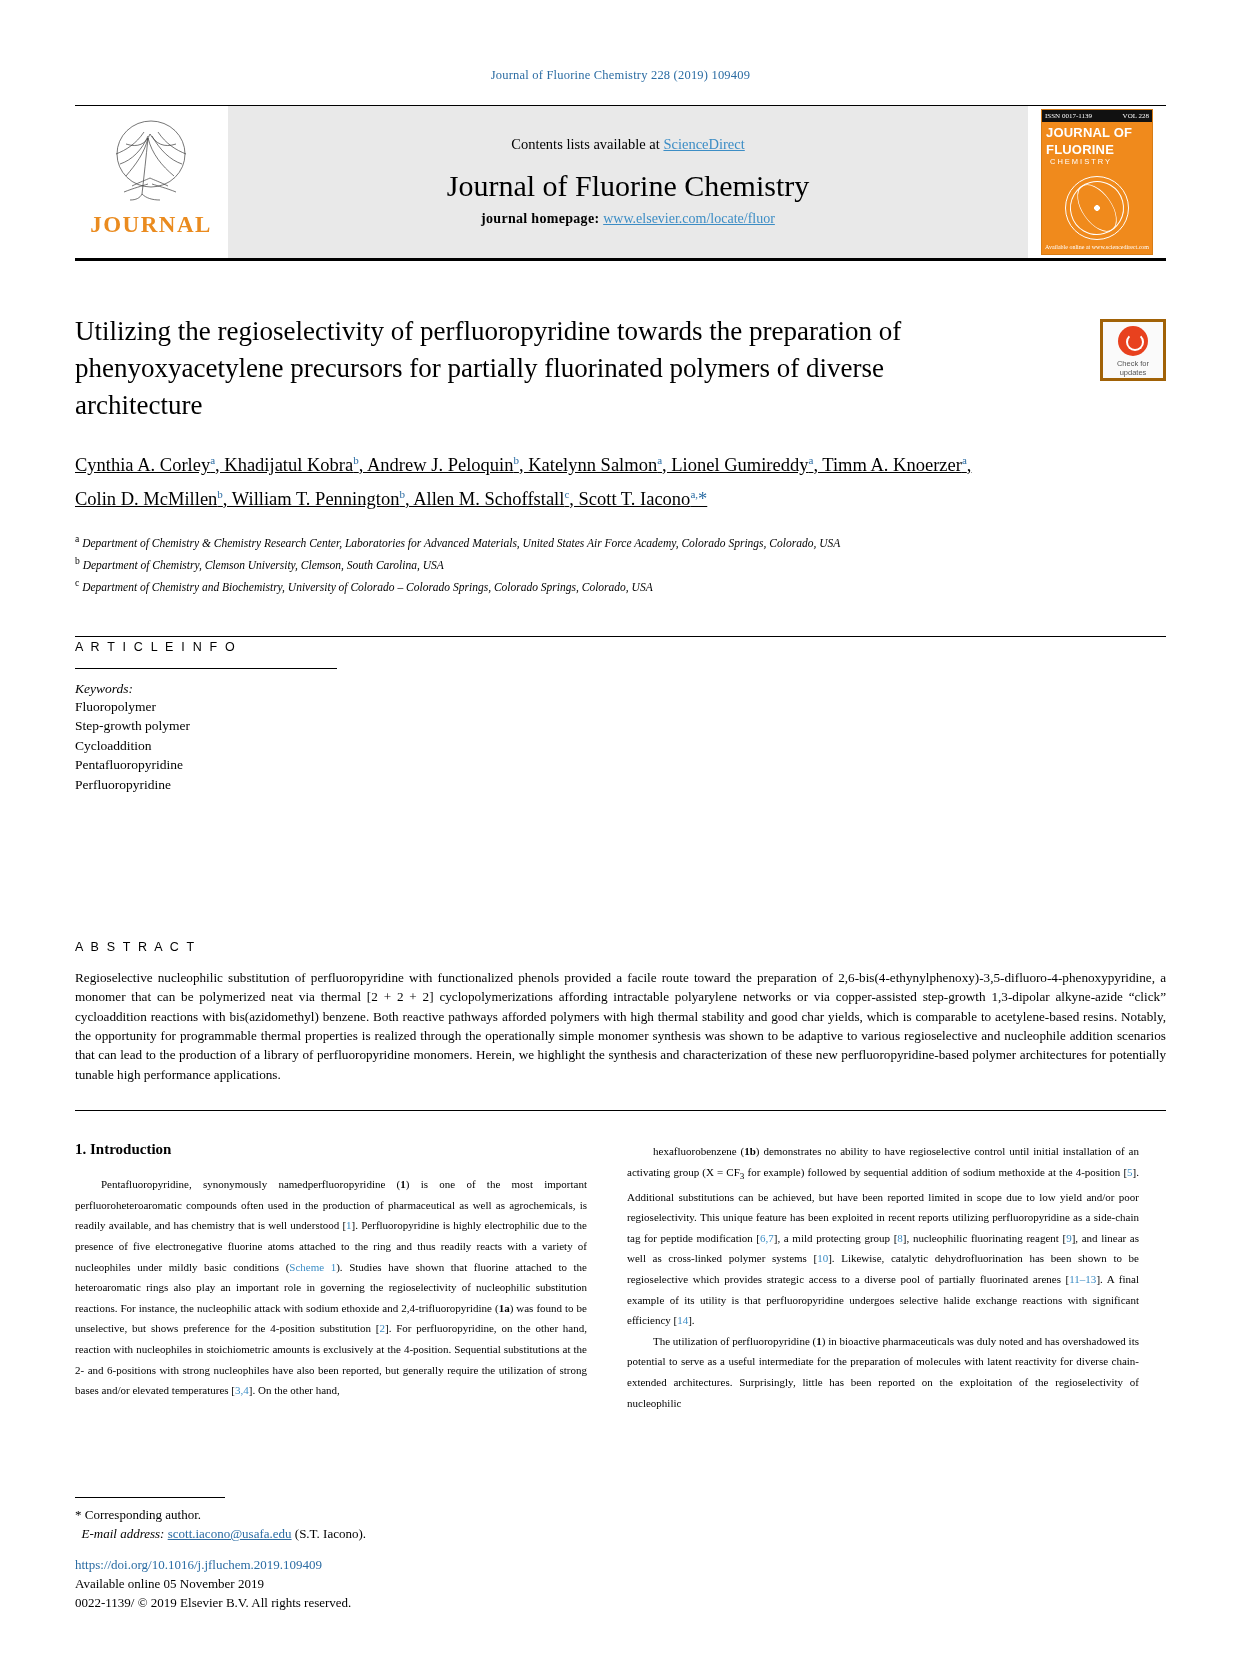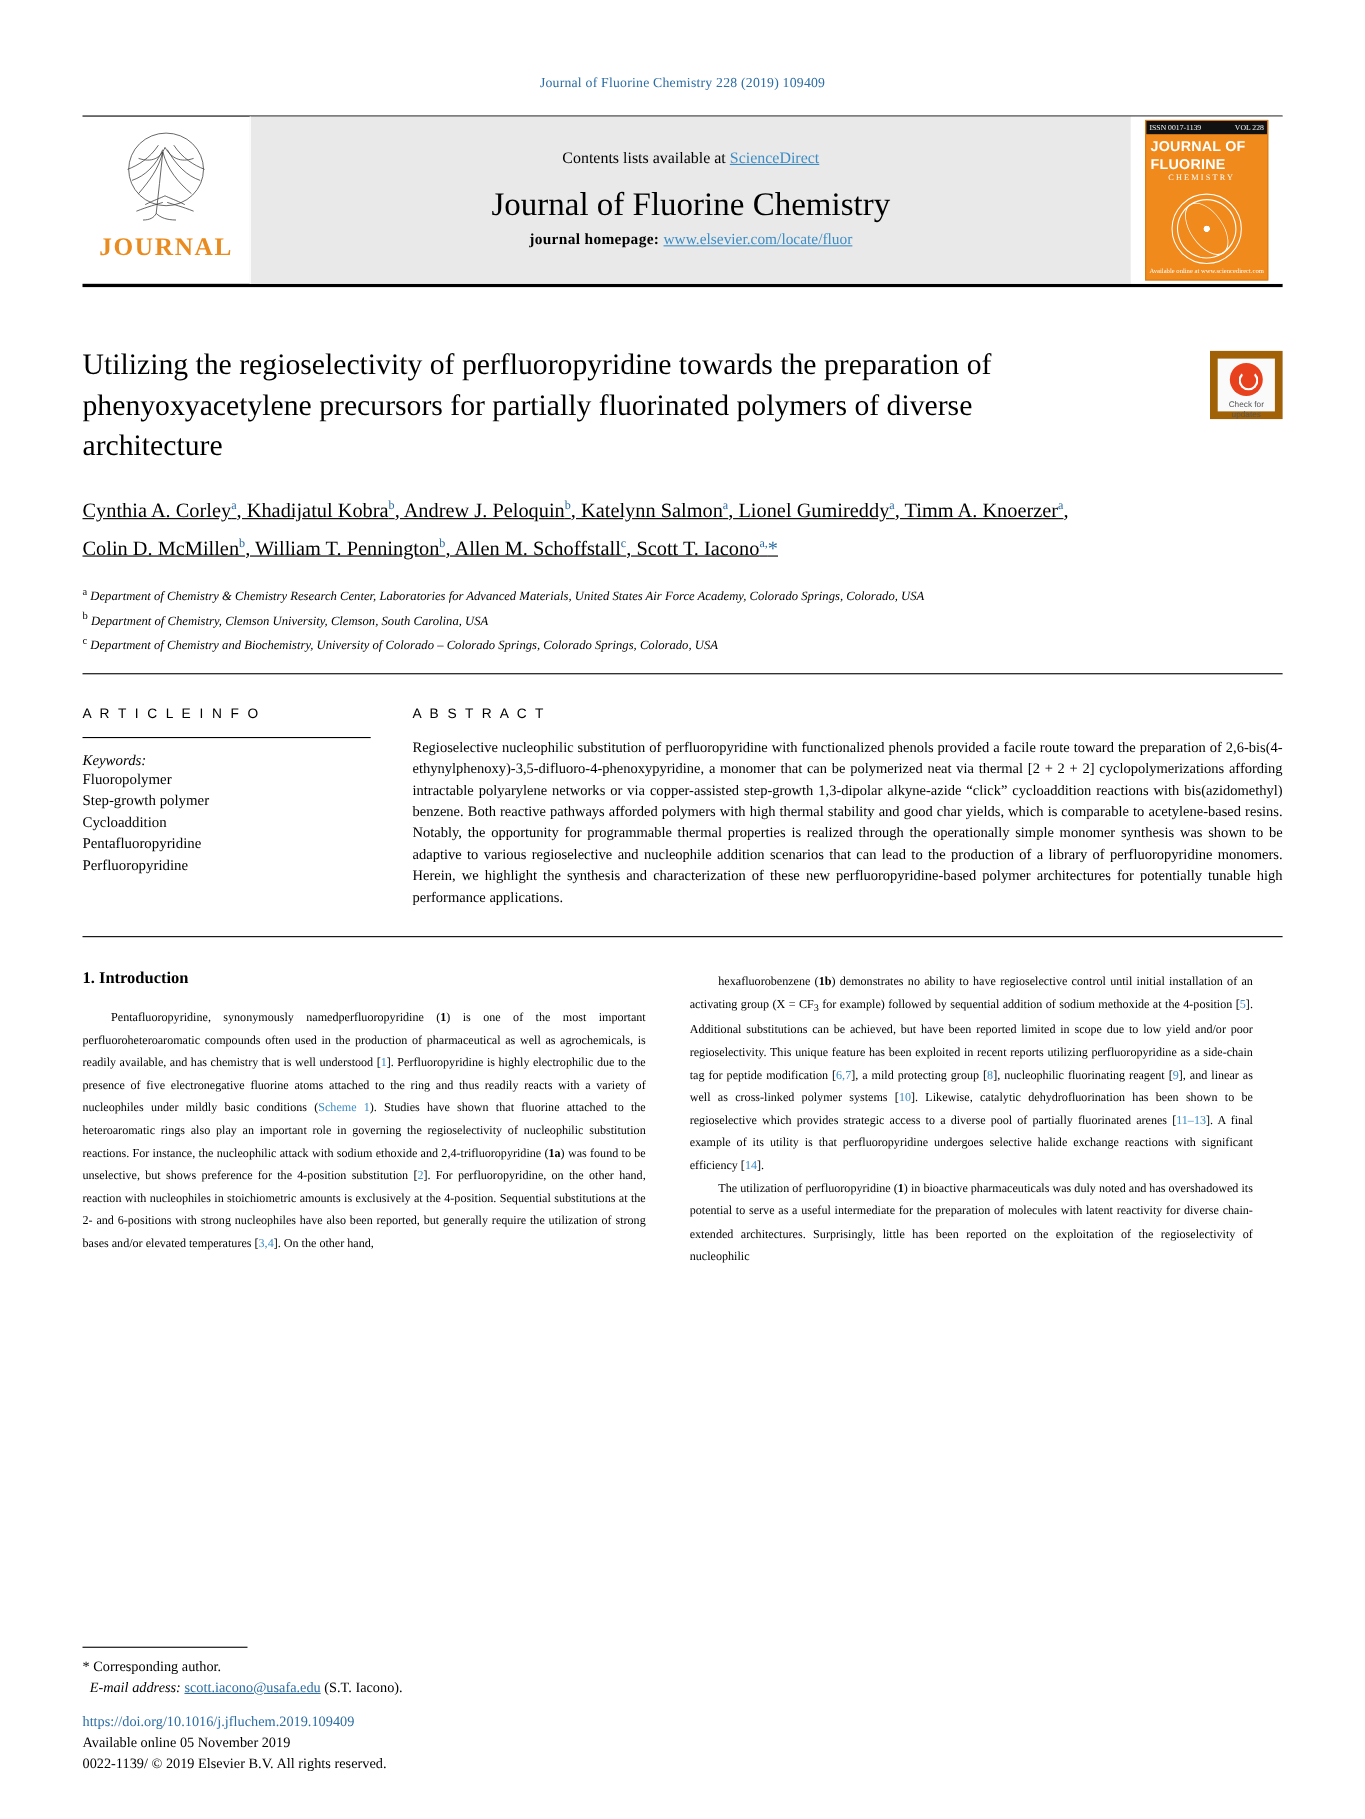--- a/index.html
+++ b/index.html
@@ -119,24 +119,24 @@
     color: #fff;
     font-family: "Liberation Sans", sans-serif;
     font-weight: 700;
     font-size: 13px;
     line-height: 13px;
     padding: 4px 4px 0;
     letter-spacing: .2px;
   }
   .cover-sub {
     color: #fff;
-    font-family: Liberation Serif, serif;
+    font-family: Liberation Sans, sans-serif;
     font-size: 7.5px;
     letter-spacing: 2px;
-    padding: 1px 20px 0;
+    padding: 1px 8px 0;
   }
   .cover-circle {
     width: 62px; height: 62px;
     border: 1.5px solid #fff;
     border-radius: 50%;
     margin: 10px auto 0;
     position: relative;
     background: radial-gradient(circle at 50% 50%, #ffffff 0 6%, rgba(255,255,255,0) 7%);
   }
   .cover-circle:before, .cover-circle:after {
@@ -164,21 +164,21 @@
   .paper-title {
     font-size: 27px;
     line-height: 37px;
     font-family: "Liberation Serif", serif;
     width: 920px;
   }
   .check-updates {
     position: absolute;
     right: 0; top: 6px;
     width: 66px; height: 62px;
-    border: 7px solid #a16207;
+    border: 3px solid #a16207;
     background: #fafafa;
     text-align: center;
     box-sizing: border-box;
     padding-top: 4px;
   }
   .cu-circle {
     width: 30px; height: 30px;
     border-radius: 50%;
     background: #e8411e;
     margin: 0 auto;
@@ -216,25 +216,26 @@
   .affiliations {
     margin-top: 16px;
     font-size: 11.5px;
     font-style: italic;
     line-height: 17px;
   }
   .affiliations sup { font-style: normal; }
 
   
   .info-abstract {
-    margin-top: 16px;
+    margin-top: 40px;
     border-top: 1px solid #000;
-    padding-top: 29px;
+    padding-top: 3px;
     display: flex;
     gap: 38px;
+    flex-direction: column;
   }
   .info-col { width: 262px; flex: 0 0 262px; }
   .section-head {
     font-family: "Liberation Sans", sans-serif;
     font-size: 12.5px;
     letter-spacing: 2.2px;
     margin-bottom: 14px;
   }
   .kw-rule {
     border-top: 1px solid #000;

